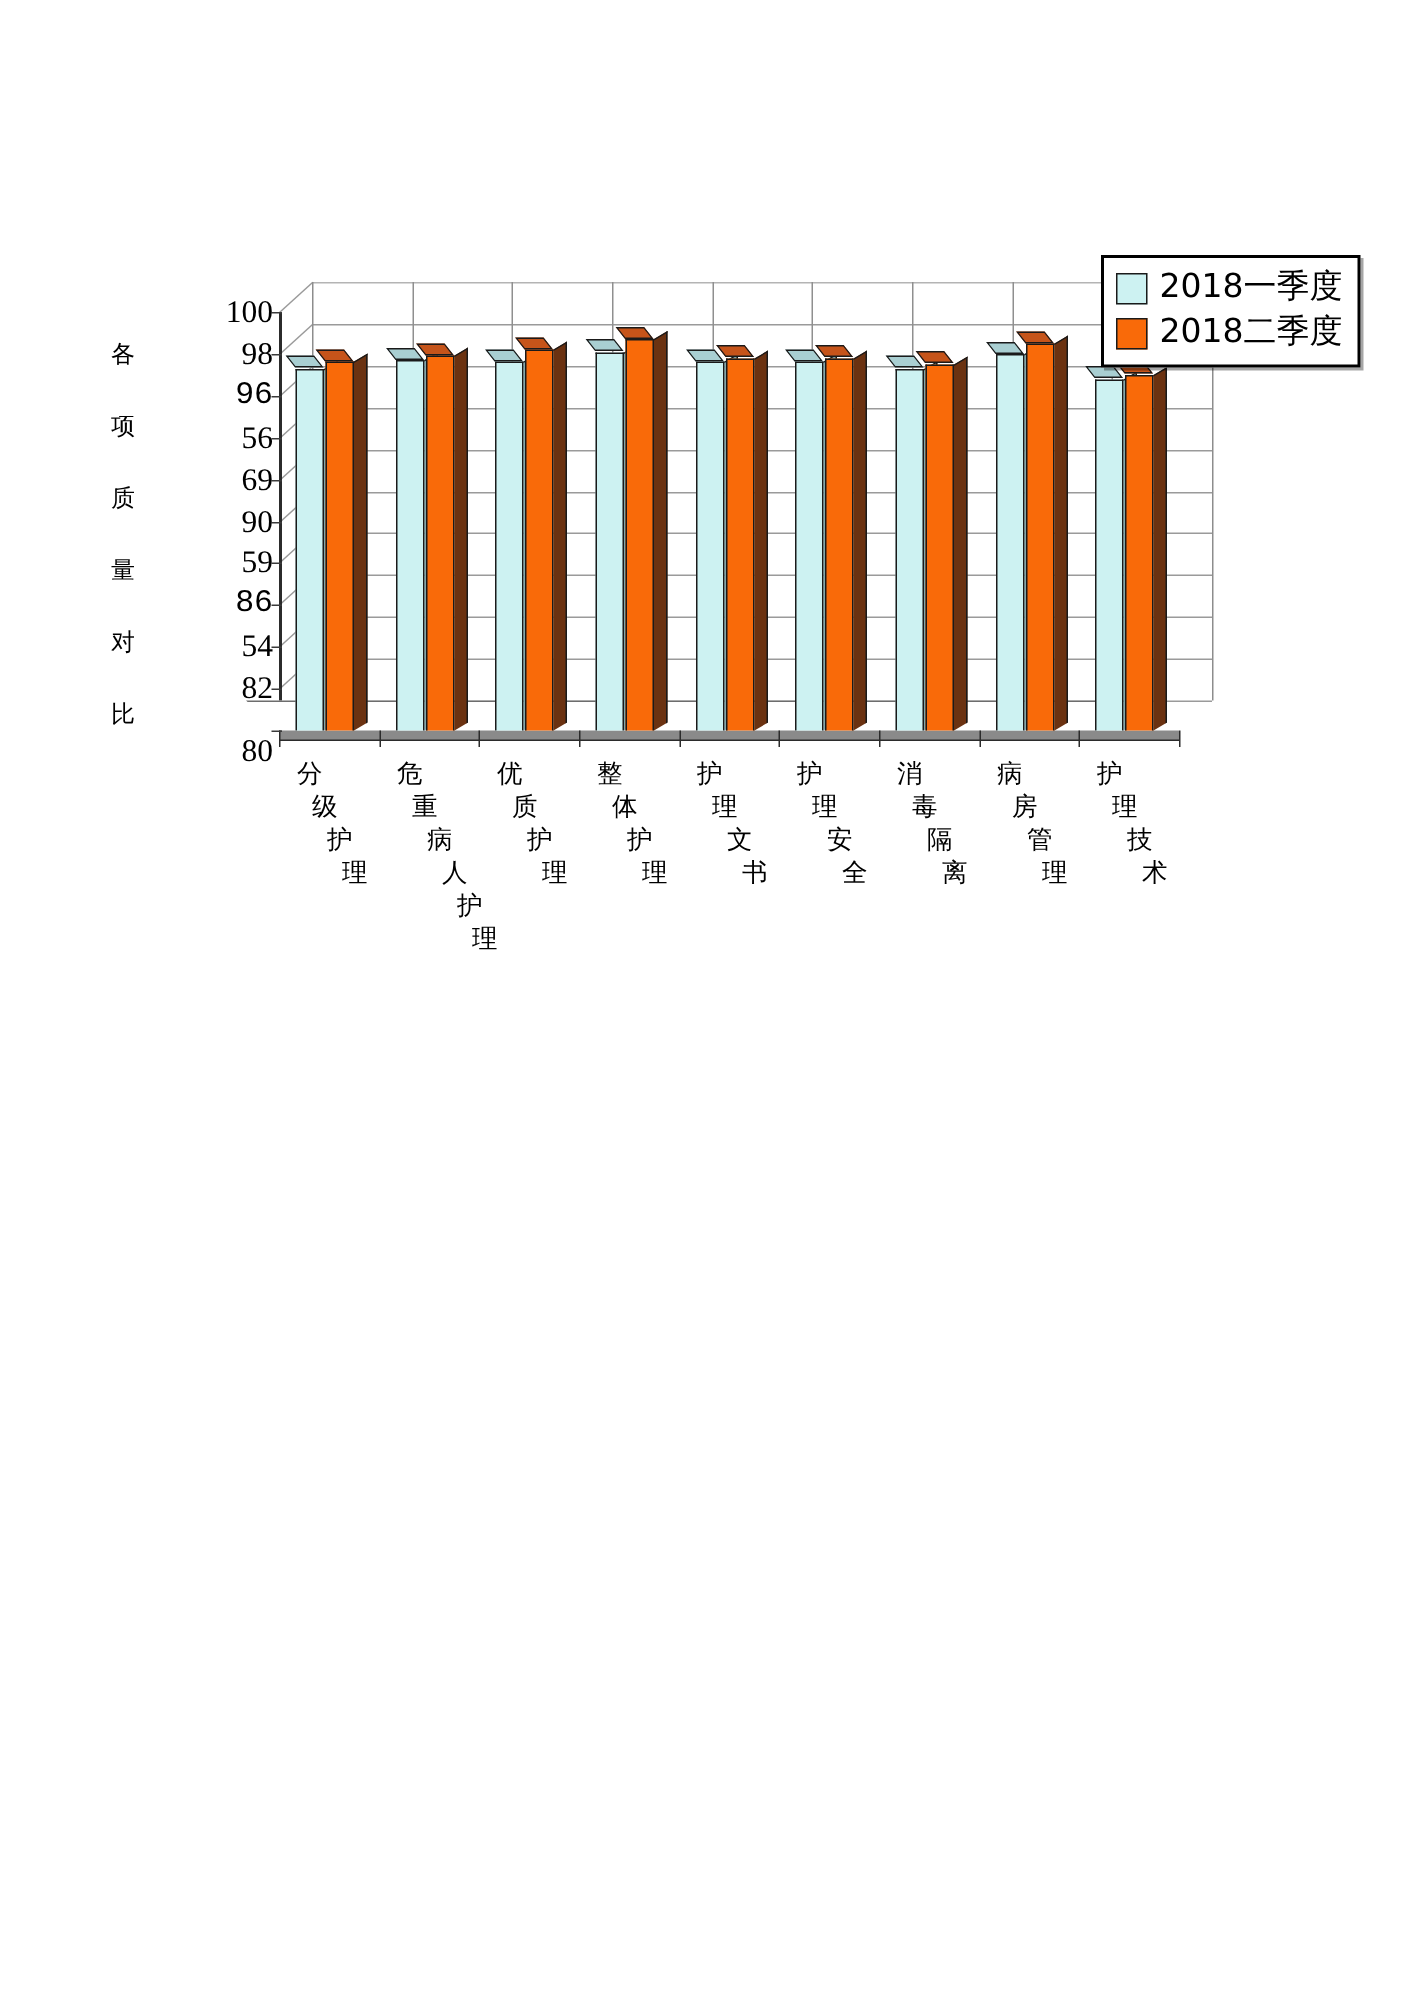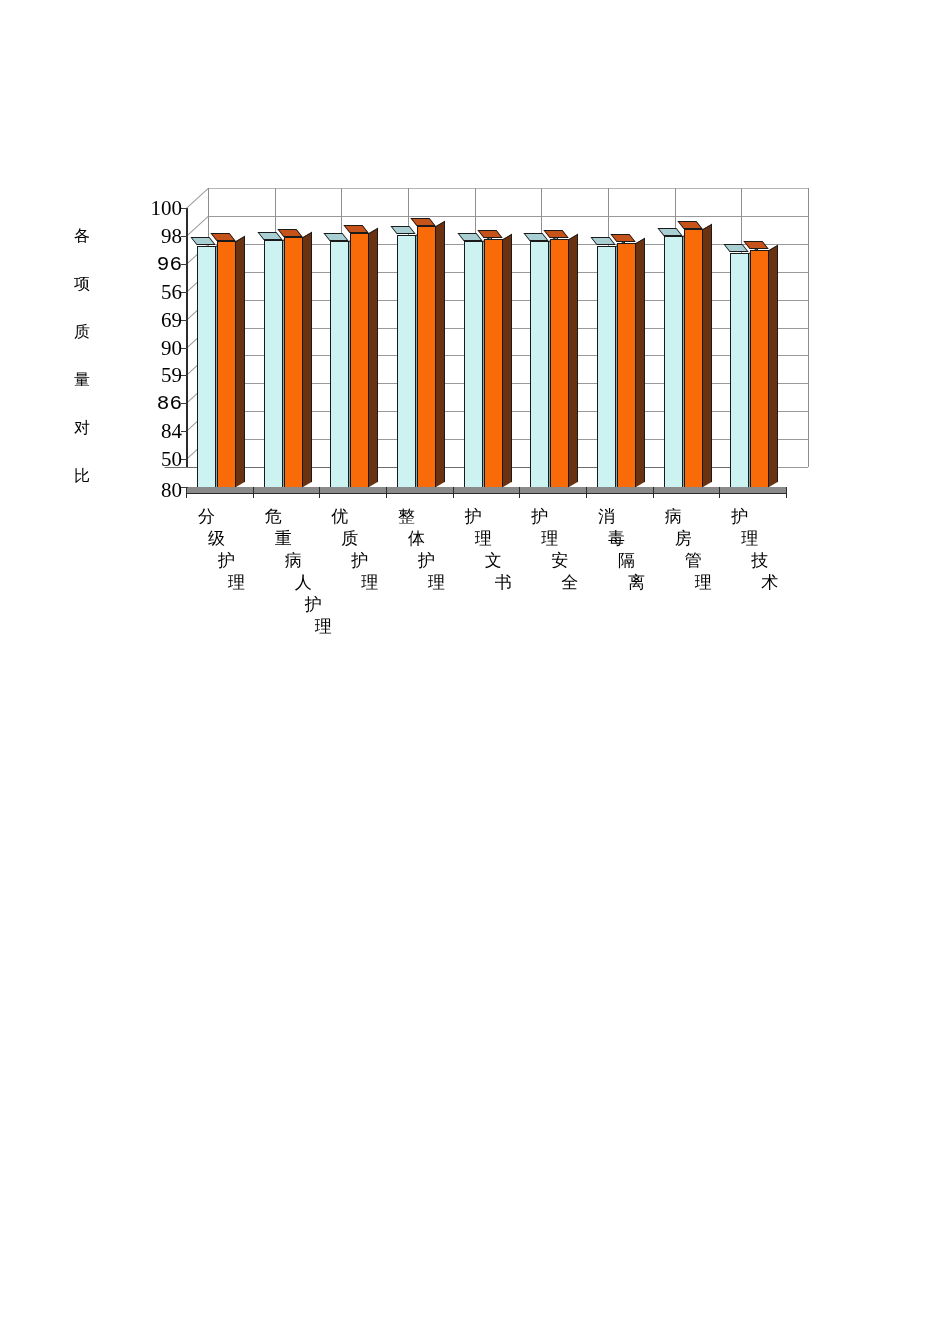--- a/index.html
+++ b/index.html
@@ -281,25 +281,25 @@
           <div class="ytick" style="top: 105.7px;">56</div>
           <div class="ytickmark" style="left: -5px; top: 133.6px;"></div>
           <div class="ytick" style="top: 133.6px;">69</div>
           <div class="ytickmark" style="left: -5px; top: 161.5px;"></div>
           <div class="ytick" style="top: 161.5px;">90</div>
           <div class="ytickmark" style="left: -5px; top: 189.4px;"></div>
           <div class="ytick" style="top: 189.4px;">59</div>
           <div class="ytickmark" style="left: -5px; top: 217.3px;"></div>
           <div class="ytick" style="top: 217.3px; font-family: Liberation Mono, monospace;">86</div>
           <div class="ytickmark" style="left: -5px; top: 245.2px;"></div>
-          <div class="ytick" style="top: 245.2px;">84</div>
+          <div class="ytick" style="top: 245.2px;">54</div>
           <div class="ytickmark" style="left: -5px; top: 273.1px;"></div>
-          <div class="ytick" style="top: 273.1px;">50</div>
+          <div class="ytick" style="top: 273.1px;">82</div>
           <div class="ytickmark" style="left: -5px; top: 301px;"></div>
-          <div class="ytick" style="top: 304px;">80</div>
+          <div class="ytick" style="top: 315px;">80</div>
         </div>
       <div id="barlayer">
           <div class="bar s1" title="2018一季度 分级护理 97.3" style="left: 10.8333px; bottom: 19px; width: 19px; height: 241.335px;">
             <div class="side" style="left: 19px; bottom: 0px; width: 9.24px; height: 241.335px; transform: skewY(-30.4371deg); transform-origin: 0px 100%;"></div>
             <div class="face" style="height: 241.335px;"></div>
             <div class="top" style="left: 0px; top: -8.4px; width: 19px; height: 8.4px; transform: skewX(38.181deg); transform-origin: 0px 100%;"></div>
           </div>
           <div class="bar s2" title="2018二季度 分级护理 97.6" style="left: 30.8333px; bottom: 19px; width: 19px; height: 245.52px;">
             <div class="side" style="left: 19px; bottom: 0px; width: 9.24px; height: 245.52px; transform: skewY(-30.4371deg); transform-origin: 0px 100%;"></div>
             <div class="face" style="height: 245.52px;"></div>
@@ -440,15 +440,25 @@
           <span class="ch" style="left: 30px; top: 66px;">理</span>
         </div>
         <div class="xlabel" style="left: 545.333px;">
           <span class="ch" style="left: 0px; top: 0px;">护</span>
           <span class="ch" style="left: 10px; top: 22px;">理</span>
           <span class="ch" style="left: 20px; top: 44px;">技</span>
           <span class="ch" style="left: 30px; top: 66px;">术</span>
         </div>
       </div>
 
+    <div id="legend">
+        <div class="legend-row">
+          <div class="swatch c1"></div>
+          <div class="legend-label">2018一季度</div>
+        </div>
+        <div class="legend-row">
+          <div class="swatch c2"></div>
+          <div class="legend-label">2018二季度</div>
+        </div>
+      </div>
 
   </div>
 </div>
 
 </body></html>

